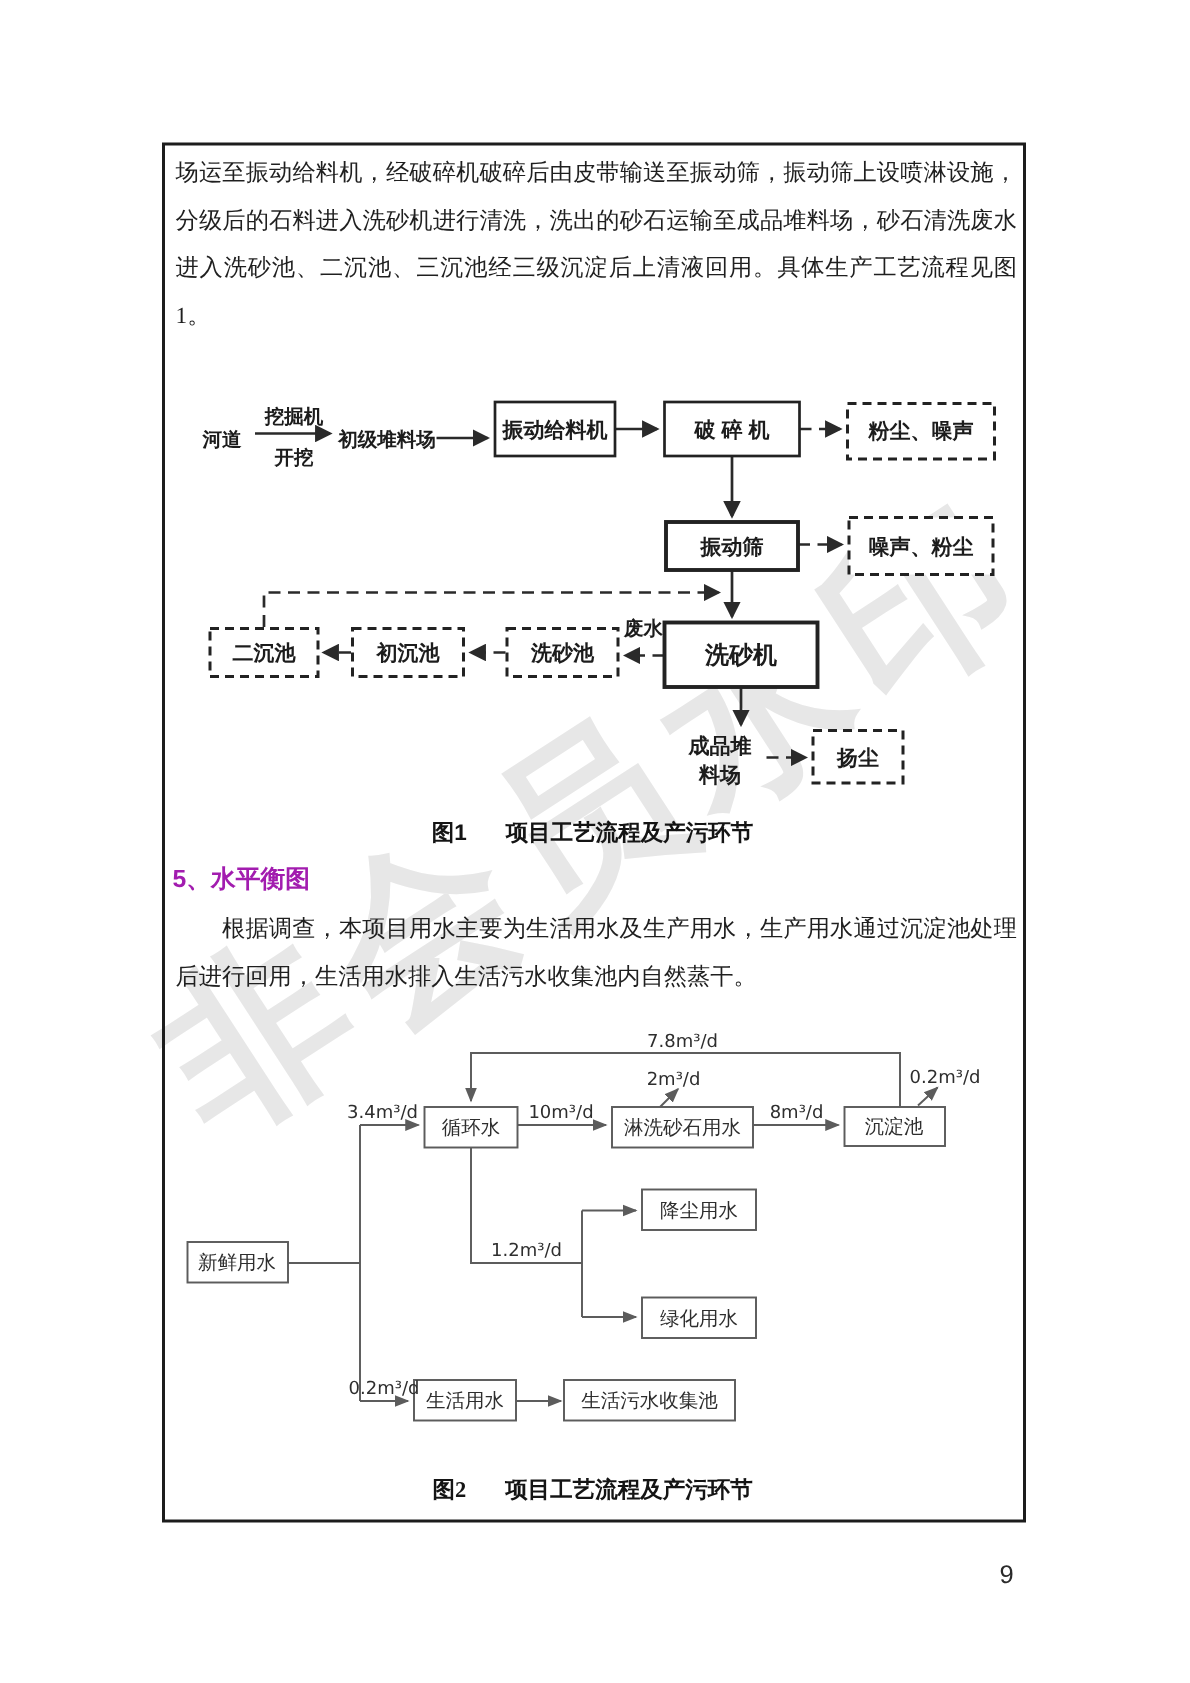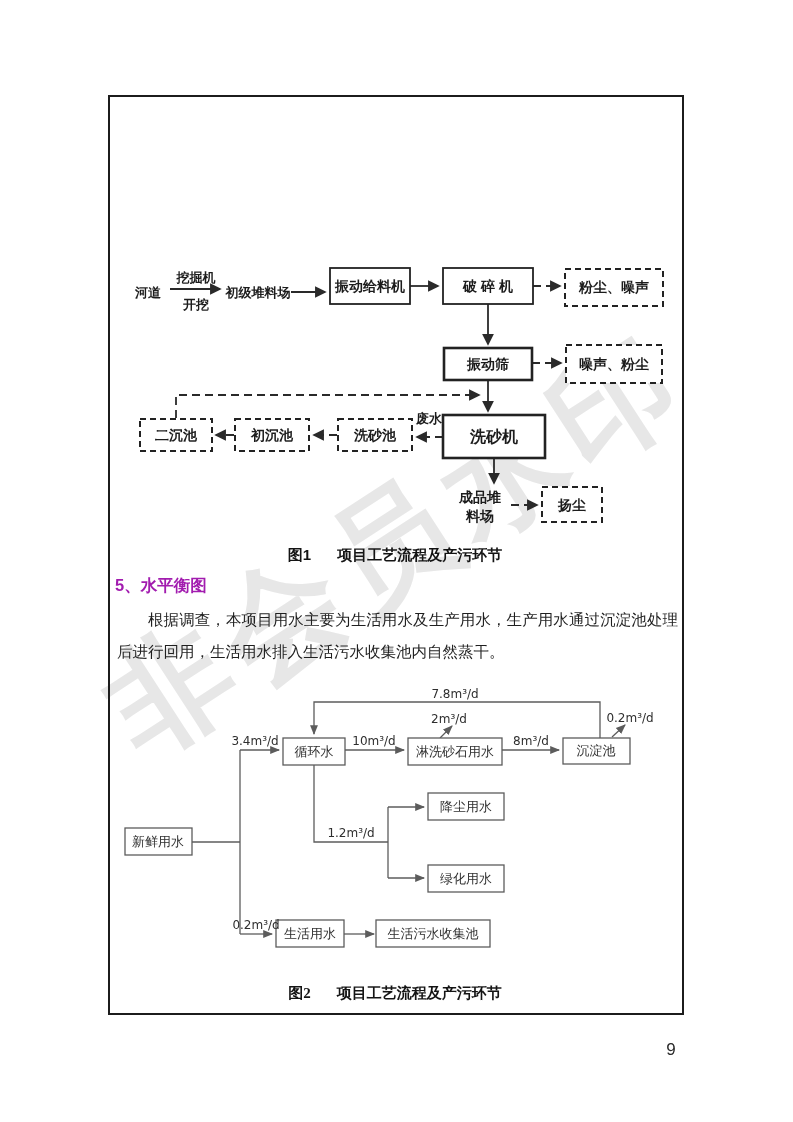--- a/index.html
+++ b/index.html
@@ -44,20 +44,21 @@
 </style>
 </head>
 <body>
 
 <div class="page">
 
   <div class="watermark">非会员水印</div>
 
   <div class="cell"></div>
 
+  <div class="para1">场运至振动给料机，经破碎机破碎后由皮带输送至振动筛，振动筛上设喷淋设施，分级后的石料进入洗砂机进行清洗，洗出的砂石运输至成品堆料场，砂石清洗废水进入洗砂池、二沉池、三沉池经三级沉淀后上清液回用。具体生产工艺流程见图 1。</div>
 
   <svg class="fig1" width="577" height="290" viewBox="0 0 577 290">
     <defs>
       <marker id="ah1" viewBox="0 0 10 10" refX="8.5" refY="5" markerWidth="6.5" markerHeight="6.5" orient="auto-start-reverse">
         <path d="M0,0 L10,5 L0,10 z" fill="#2a2a2a"></path>
       </marker>
     </defs>
 
     <g>
 

